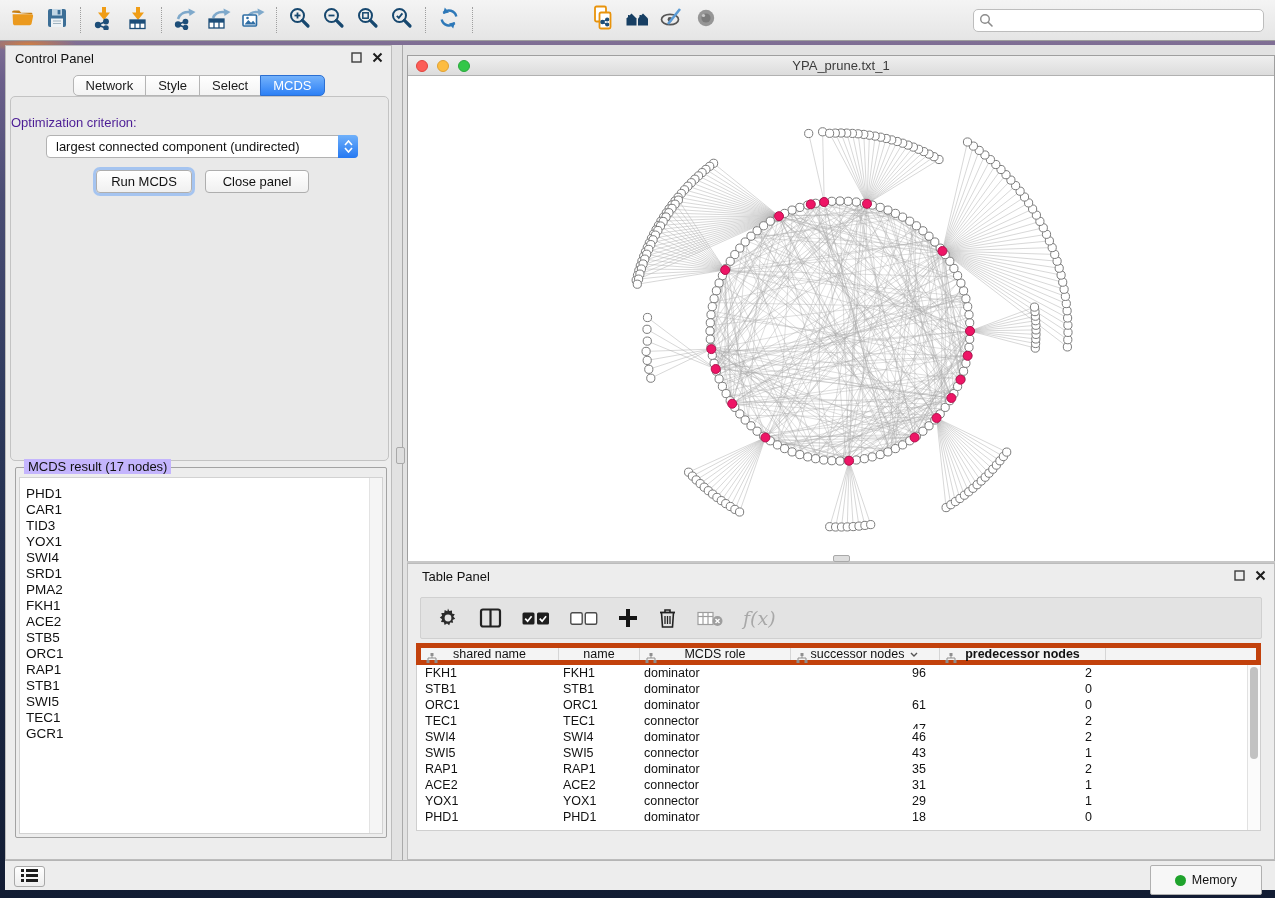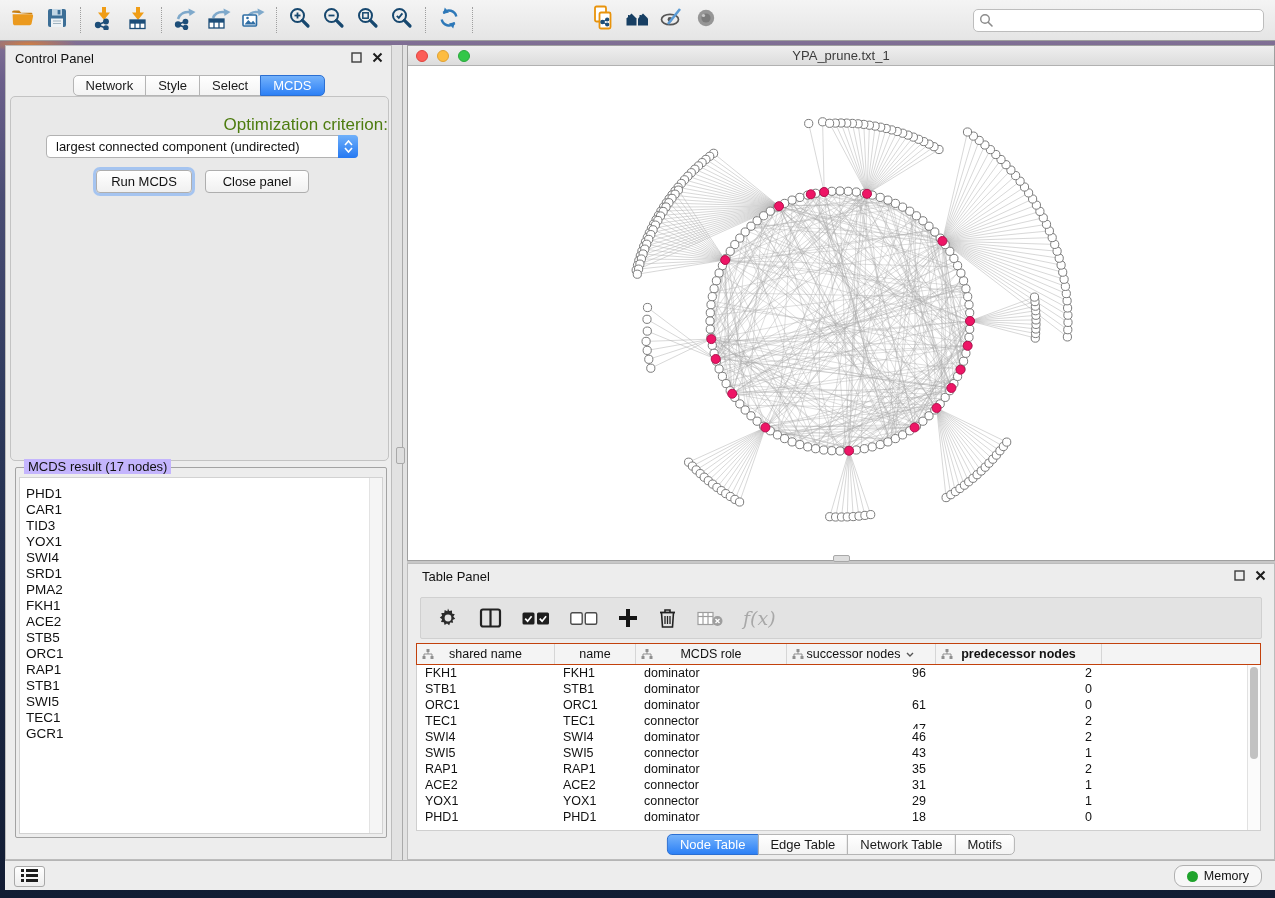--- a/index.html
+++ b/index.html
@@ -29,68 +29,68 @@
   .win-btns{position:absolute;right:8px;top:6px;display:flex;gap:10px;align-items:center}
   .win-btn{width:11px;height:11px;display:flex;align-items:center;justify-content:center}
   .segbar{display:flex}
   .seg{height:21px;line-height:19px;padding:0 12px;font-size:13px;background:linear-gradient(#ffffff,#f3f3f3);
     border:1px solid #b5b5b5;margin-left:-1px;color:#1a1a1a;white-space:nowrap;cursor:default}
   .seg:first-child{border-radius:5px 0 0 5px;margin-left:0}
   .seg:last-child{border-radius:0 5px 5px 0}
   .seg.active{background:linear-gradient(#74b2fb,#2c80f6);border-color:#2b6fd2;color:#fff}
   .cp-tabs{position:absolute;left:50%;transform:translateX(-50%);top:29px}
   .cp-pane{position:absolute;left:4px;top:50px;width:379px;height:365px;background:#e9e9e9;border:1px solid #c3c3c3;border-radius:5px}
-  .opt-label{position:absolute;left:0;right:0;top:18px;text-align:right;font-size:17px;color:#4d7c0f}
+  .opt-label{position:absolute;left:0;right:0;top:18px;text-align:left;font-size:13px;color:#4c1d95}
   .dropdown{position:absolute;left:35px;top:38px;width:312px;height:23px;background:#fff;border:1px solid #b2b2b2;border-radius:4px;
     font-size:13px;line-height:21px;padding-left:9px;color:#111}
   .dd-stepper{position:absolute;right:-1px;top:-1px;width:20px;height:23px;border-radius:0 4px 4px 0;
     background:linear-gradient(#6fb0fa,#2478f2);display:flex;flex-direction:column;align-items:center;justify-content:center;gap:1px}
   .cp-btn{position:absolute;top:73px;height:23px;background:linear-gradient(#ffffff,#f0f0f0);border:1px solid #aeaeae;
     border-radius:4px;font-size:13px;line-height:21px;text-align:center;color:#111}
   .btn-run{left:85px;width:96px;box-shadow:0 0 0 3px rgba(110,166,246,.55)}
   .btn-close{left:194px;width:104px}
   .group-box{position:absolute;left:9px;top:421px;width:372px;height:371px;border:1px solid #a3a3a3;border-radius:2px;background:#ededed}
   .legend{position:absolute;left:8px;top:-9px;background:#c4b5fd;padding:0 4px;font-size:13px;color:#111}
   .mcds-list{position:absolute;left:3px;top:9px;right:3px;bottom:3px;background:#fff;border:1px solid #d2d2d2;overflow:hidden;padding-top:8px}
   .list-track{position:absolute;right:0;top:0;width:13px;height:100%;background:#f5f5f5;border-left:1px solid #e3e3e3}
   .mcds-item{font-size:13.5px;line-height:16px;padding-left:6px;color:#111}
   
-  .network-window{position:absolute;left:407px;top:45px;width:868px;height:516px;background:#fff;border:1px solid #9f9f9f}
+  .network-window{position:absolute;left:407px;top:55px;width:868px;height:516px;background:#fff;border:1px solid #9f9f9f}
   .nw-titlebar{position:relative;height:20px;background:linear-gradient(#efefef,#dcdcdc);border-bottom:1px solid #b1b1b1}
   .traffic{position:absolute;left:8px;top:4px;display:flex;gap:9px}
   .light{width:12px;height:12px;border-radius:50%}
   .light.red{background:#fc5d57;border:1px solid #e0443e}
   .light.yellow{background:#fdbc40;border:1px solid #dfa133}
   .light.green{background:#33c748;border:1px solid #2aa73c}
   .nw-title{text-align:center;font-size:13px;line-height:19px;color:#3c3c3c}
   #net{position:absolute;left:0;top:20px}
   .h-splitter{position:absolute;left:407px;top:561px;width:868px;height:2px;background:#c7c7c7}
   
   .table-panel{position:absolute;left:407px;top:563px;width:868px;height:297px;background:#ededed;border:1px solid #bcbcbc}
   .tp-toolbar{position:absolute;left:12px;top:33px;right:12px;height:42px;background:#e3e3e3;border:1px solid #d0d0d0;border-radius:2px;
     display:flex;align-items:center;gap:20px;padding-left:16px}
   .tico{display:flex;align-items:center;justify-content:center;height:28px}
   .fx{font-family:"DejaVu Serif",serif;font-style:italic;font-size:19px;color:#a8a8a8}
-  .thead{position:absolute;left:8px;top:79px;right:13px;height:22px;display:flex;background:#f4f4f4;border:1px solid #c2410c}
+  .thead{position:absolute;left:8px;top:79px;right:13px;height:22px;display:flex;background:#f4f4f4;border:5px solid #c2410c}
   .th{display:flex;align-items:center;justify-content:center;gap:5px;border-right:1px solid #d6d6d6;font-size:12.5px;color:#111;position:relative}
   .th .ticon{position:absolute;left:5px;top:5px}
   .th-fill{flex:1;border-right:none}
   .tbody{position:absolute;left:8px;top:101px;right:13px;height:166px;background:#fff;border:1px solid #cfcfcf;border-top:none;overflow:hidden}
   .tr{display:flex;height:16px}
   .td{font-size:12.5px;line-height:16px;padding-left:8px;color:#111;white-space:nowrap;overflow:hidden}
   .td.num{text-align:right;padding-right:10px;padding-left:0}
   .vscroll{position:absolute;right:0;top:0;width:13px;height:100%;background:#fbfbfb;border-left:1px solid #e1e1e1}
   .vthumb{position:absolute;left:2px;right:2px;top:2px;height:92px;background:#c2c2c2;border-radius:4px}
   .tp-tabs{position:absolute;left:50%;transform:translateX(-50%);top:270px}
   
   .status-bar{position:absolute;left:5px;top:860px;width:1270px;height:30px;background:#ededed;border-top:1px solid #b5b5b5}
   .sb-list-btn{position:absolute;left:9px;top:5px;width:31px;height:21px;border:1px solid #a8a8a8;border-radius:3px;
     background:linear-gradient(#ffffff,#ededed);display:flex;align-items:center;justify-content:center}
-  .memory-btn{position:absolute;right:13px;top:4px;height:22px;border:1px solid #b0b0b0;background:#f7f7f7;border-radius:9px;
-    display:flex;align-items:center;gap:6px;padding:0 12px;font-size:12.5px;color:#111}
+  .memory-btn{position:absolute;right:13px;top:4px;height:30px;border:1px solid #b0b0b0;background:#f7f7f7;border-radius:2px;
+    display:flex;align-items:center;gap:6px;padding:0 24px;font-size:12.5px;color:#111}
   .mem-dot{width:11px;height:11px;border-radius:50%;background:#1fa32c}
 </style>
 </head>
 <body>
 
 <div class="screen">
 
   <div class="toolbar">
     <div class="tbtn">
         <span>
@@ -1257,26 +1257,20 @@
           <div class="td" style="width: 138px;">PHD1</div>
           <div class="td" style="width: 81px;">PHD1</div>
           <div class="td" style="width: 151px;">dominator</div>
           <div class="td num" style="width: 149px;">18</div>
           <div class="td num" style="width: 166px;">0</div>
         </div>
         <div class="vscroll">
           <div class="vthumb"></div>
         </div>
     </div>
-    <div class="segbar tp-tabs" id="tp-tabs">
-        <div class="seg active">Node Table</div>
-        <div class="seg">Edge Table</div>
-        <div class="seg">Network Table</div>
-        <div class="seg">Motifs</div>
-      </div>
   </div>
 
   <div class="status-bar">
     <div class="sb-list-btn">
       <span><svg width="17" height="13" viewBox="0 0 17 13">
             <g fill="#1d1d1d">
               <rect x="0" y="0" width="3" height="3"></rect>
               <rect x="5" y="0" width="12" height="3"></rect>
               <rect x="0" y="5" width="3" height="3"></rect>
               <rect x="5" y="5" width="12" height="3"></rect>

